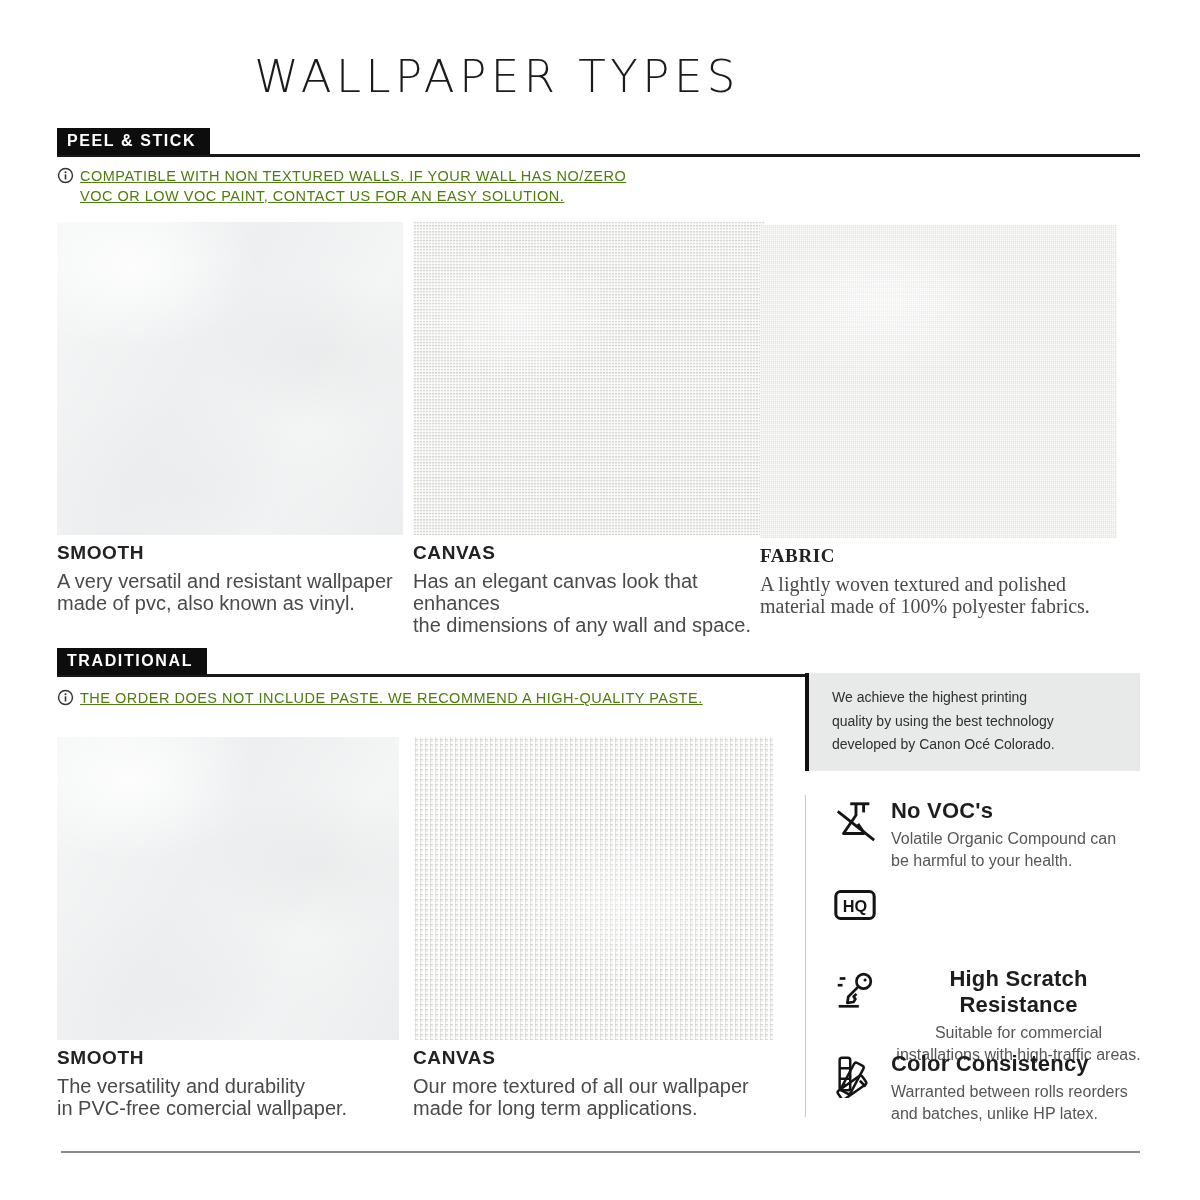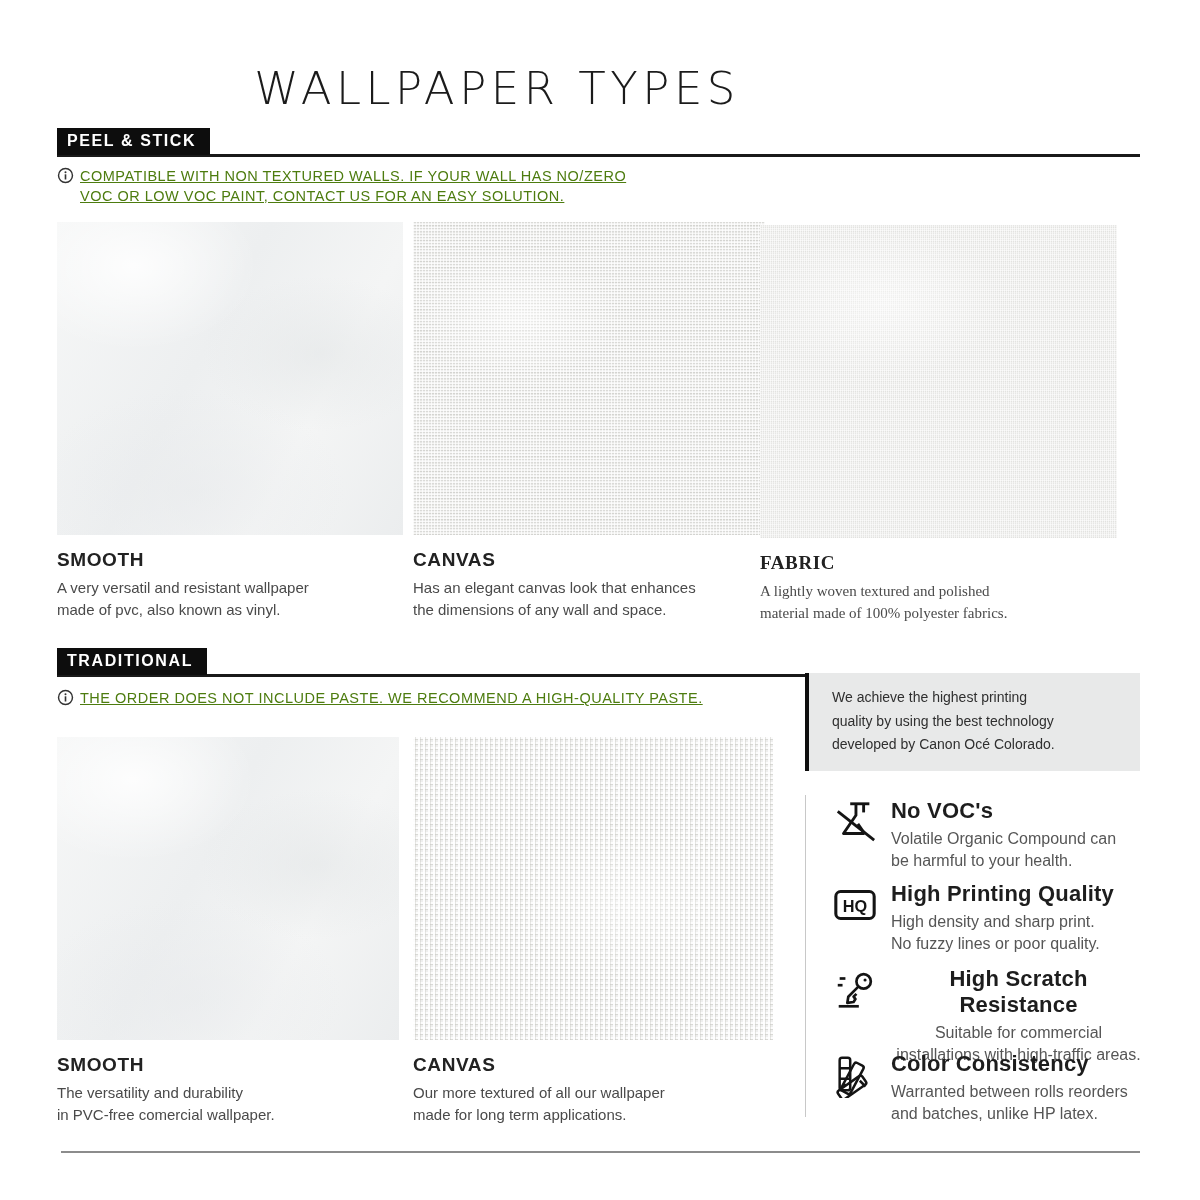--- a/index.html
+++ b/index.html
@@ -3,21 +3,21 @@
 <meta charset="utf-8">
 <style>
   * { margin:0; padding:0; box-sizing:border-box; }
   html,body { background:#ffffff; }
   body { width:1200px; height:1200px; font-family:"Liberation Sans", sans-serif; color:#1f1f1f; }
   .page { position:relative; width:1200px; height:1200px; background:#fff; overflow:hidden; }
 
   .main-title{
     position:absolute; top:50px; left:0; width:994px; text-align:center;
     font-family:"DejaVu Sans", sans-serif;
-    font-size:45px; font-weight:300; letter-spacing:4.5px; color:#1b1b1b;margin-top:12px;
+    font-size:45px; font-weight:300; letter-spacing:4.5px; color:#1b1b1b;
   }
 
   .section-header{ position:absolute; left:57px; width:1083px; border-bottom:3px solid #191919; }
   .section-label{
     display:inline-block; background:#0d0d0d; color:#ffffff;
     font-size:16px; font-weight:bold; letter-spacing:1.6px;
     padding:4px 14px 5px 10px; margin-bottom:-1px;
   }
 
   .note{ position:absolute; left:57px; display:flex; align-items:flex-start; gap:6px; }
@@ -54,24 +54,24 @@
       repeating-linear-gradient(0deg, rgba(214,214,209,0.22) 0 2px, rgba(0,0,0,0) 2px 5px);
   }
   .tex-canvas-coarse{
     background-color:#efefee;
     background-image:
       radial-gradient(ellipse 50% 40% at 60% 55%, rgba(255,255,255,0.4), rgba(255,255,255,0) 65%),
       repeating-linear-gradient(90deg, rgba(255,255,255,0.9) 0 2px, rgba(201,201,195,0.45) 2px 3px, rgba(0,0,0,0) 3px 5px),
       repeating-linear-gradient(0deg, rgba(196,196,190,0.5) 0 1px, rgba(255,255,255,0.8) 1px 3px, rgba(0,0,0,0) 3px 5px);
   }
   .swatch-name{
-    margin-top:14px; font-size:19px; font-weight:600; letter-spacing:0.6px; color:#222222;
+    margin-top:7px; font-size:19px; font-weight:600; letter-spacing:0.6px; color:#222222;
   }
   .swatch-desc{
-    margin-top:6px; font-size:15px; line-height:22px; color:#4a4a4a; white-space:pre-line;
+    margin-top:6px; font-size:20px; line-height:22px; color:#4a4a4a; white-space:pre-line;
   }
 
   .callout{
     position:absolute; left:805px; top:673px; width:335px; min-height:95px;
     background:#e8e9e9; border-left:4px solid #0e0e0e;
     padding:13px 8px 14px 23px;
     font-size:14px; line-height:23.5px; color:#2f2f2f; white-space:pre-line;
   }
 
   .features{
@@ -184,25 +184,20 @@
       </div>
     </div>
 
     <div class="feature" style="top:86px;">
       <span class="f-icon">
         <svg width="46" height="46" viewBox="0 0 48 48">
           <rect x="4" y="10" width="40" height="28" rx="5" fill="none" stroke="#141414" stroke-width="3.2"></rect>
           <text x="24" y="31" text-anchor="middle" font-family="'Liberation Sans',sans-serif" font-size="17" font-weight="bold" fill="#141414">HQ</text>
         </svg>
       </span>
-      <div class="f-body">
-        <div class="f-title">High Printing Quality</div>
-        <div class="f-desc">High density and sharp print.
-No fuzzy lines or poor quality.</div>
-      </div>
     </div>
 
     <div class="feature" style="top:171px;text-align:center;">
       <span class="f-icon">
         <svg width="46" height="46" viewBox="0 0 48 48" fill="none" stroke="#141414" stroke-width="2.8" stroke-linejoin="round">
           <circle cx="33" cy="15" r="7.5"></circle>
           <circle cx="34.5" cy="13.5" r="1.6" fill="#141414" stroke="none"></circle>
           <path d="M27.5 20.5L17 31l-1 6.5 6.5-1 2-3-2-2.5 3-3"></path>
           <path d="M8 12h6"></path>
           <path d="M6 19h5"></path>

